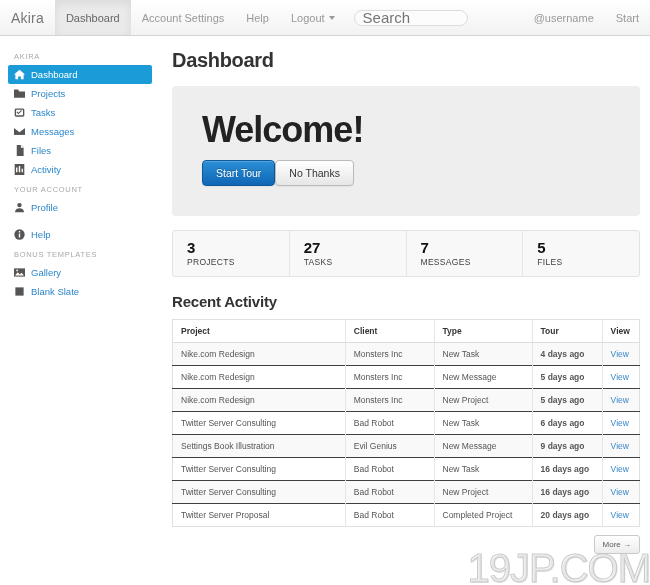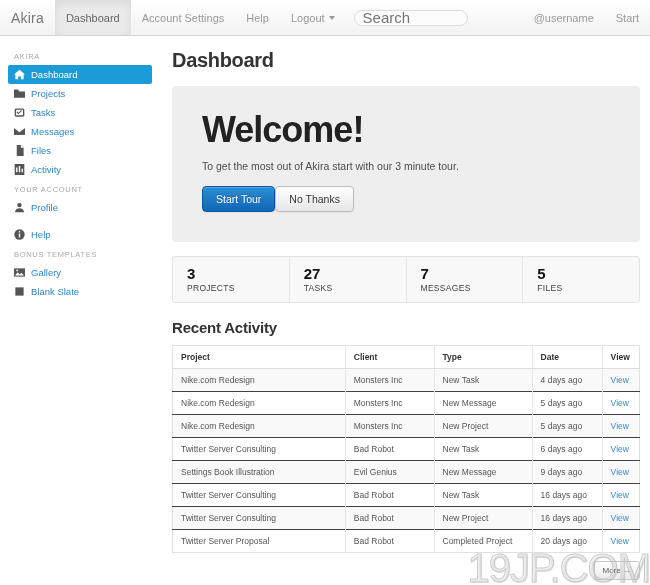--- a/index.html
+++ b/index.html
@@ -226,21 +226,21 @@
     white-space: nowrap;
   }
   table.activity th:last-child,
   table.activity td:last-child { border-right: none; }
   table.activity tbody tr:nth-child(odd) { background: #f9f9f9; }
   table.activity tbody tr:nth-child(even) { background: #ffffff; }
   td.view a { color: #3a87c8; text-decoration: none; }
   .col-project { width: 37%; }
   .col-client  { width: 19%; }
   .col-type    { width: 21%; }
-  .col-date    { width: 15%; }
+  .col-date    { width: 15%; font-weight: bold; }
   .col-view    { width: 8%; }
 
   
   .more-row {
     display: flex;
     justify-content: flex-end;
     padding-top: 8px;
   }
   .btn-more {
     font-size: 8px;
@@ -395,21 +395,20 @@
         <span>Blank Slate</span>
       </a>
     </div>
 
   <div class="main">
 
     <div class="page-title">Dashboard</div>
 
     <div class="hero">
       <h1>Welcome!</h1>
-      <p>To get the most out of Akira start with our 3 minute tour.</p>
       <div class="btns">
         <button class="btn btn-primary">Start Tour</button>
         <button class="btn">No Thanks</button>
       </div>
     </div>
 
     <div class="stats">
         <div class="stat">
           <div class="num">3</div>
           <div class="lbl">PROJECTS</div>
@@ -429,21 +428,21 @@
       </div>
 
     <div class="section-title">Recent Activity</div>
 
     <table class="activity">
       <thead>
         <tr>
             <th class="col-project">Project</th>
             <th class="col-client">Client</th>
             <th class="col-type">Type</th>
-            <th class="col-date">Date</th>
+            <th class="col-date">Tour</th>
             <th class="col-view">View</th>
           </tr>
       </thead>
       <tbody>
           <tr>
             <td class="col-project">Nike.com Redesign</td>
             <td class="col-client">Monsters Inc</td>
             <td class="col-type">New Task</td>
             <td class="col-date">4 days ago</td>
             <td class="col-view view"><a>View</a></td>

